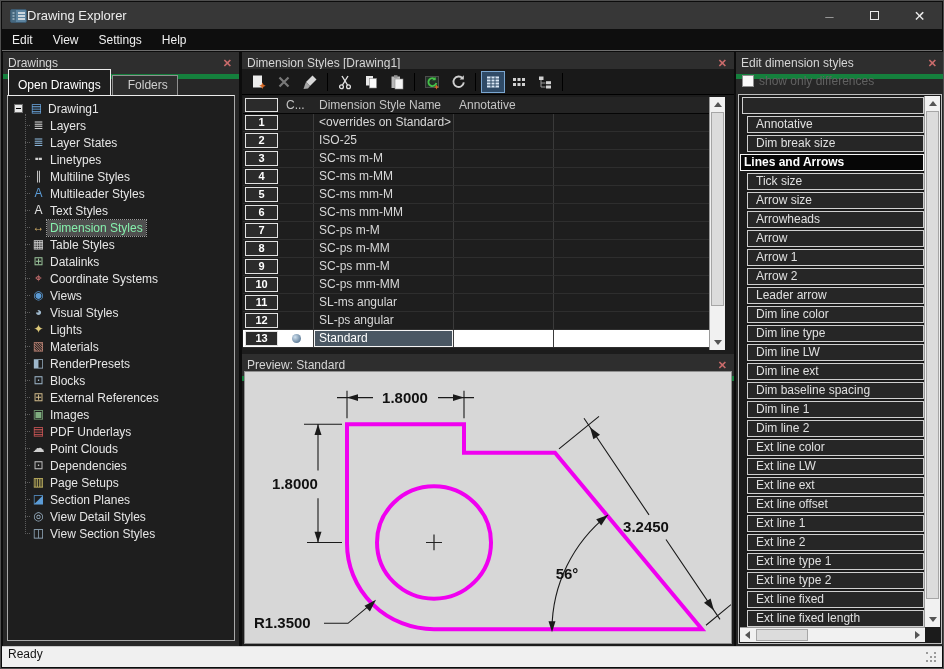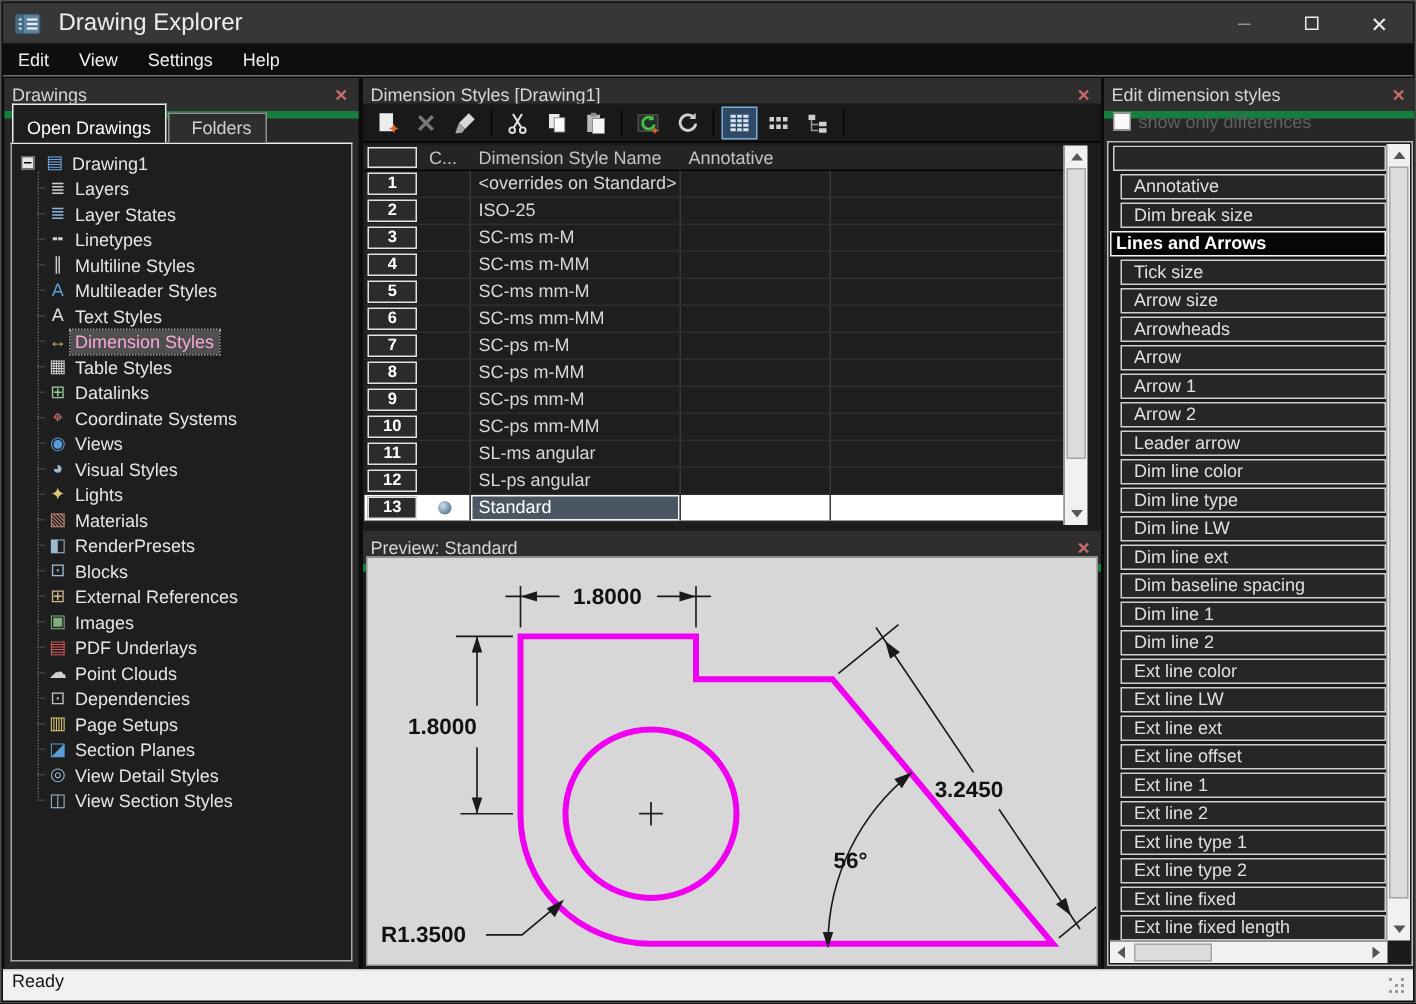--- a/index.html
+++ b/index.html
@@ -1,21 +1,21 @@
 <!DOCTYPE html>
 <html><head>
 <meta charset="utf-8">
 <style>
   html,body{margin:0;padding:0;background:#000;}
   *{box-sizing:border-box;font-family:"Liberation Sans",sans-serif;}
   .window{position:relative;width:944px;height:669px;background:#0c0c0c;border:1px solid #4f4f4f;overflow:hidden;}
 
   
   .titlebar{position:absolute;left:1px;top:1px;right:1px;height:27px;background:#373737;display:flex;align-items:center;padding-left:8px;}
-  .apptitle{color:#ececec;font-size:16px;margin-left:12px;flex:1;}
+  .apptitle{color:#ececec;font-size:13px;margin-left:0;flex:1;}
   .wbtn{width:45px;height:27px;display:flex;align-items:center;justify-content:center;color:#ededed;font-size:14px;}
   .wbtn.min{color:#969696;font-size:15px;}
   .maxbox{width:9px;height:9px;border:1px solid #ededed;display:inline-block;}
 
   
   .menubar{position:absolute;left:1px;top:28px;right:1px;height:22px;background:#0e0e0e;display:flex;align-items:center;border-bottom:1px solid #6e6e6e;}
   .mitem{color:#f0f0f0;font-size:12px;padding:0 10px;height:100%;display:flex;align-items:center;}
 
   
   .content{position:absolute;left:1px;top:51px;right:1px;height:594px;background:#0c0c0c;}
@@ -32,21 +32,21 @@
   .treebox{position:absolute;left:4px;right:4px;top:43px;bottom:5px;background:#1e1e1e;border:1px solid #a8a8a8;border-top:1px solid #ececec;overflow:hidden;padding:4px 2px 2px 6px;}
   .troot{display:flex;align-items:center;height:17px;}
   .expbox{width:9px;height:9px;background:#e8e8e8;border:1px solid #6f6f6f;position:relative;margin-right:5px;flex:none;}
   .expbox::before{content:'';position:absolute;left:1px;right:1px;top:3px;border-top:1px solid #000;}
   .ticon{width:17px;flex:none;text-align:center;font-size:12px;line-height:17px;}
   .tlabel{color:#e6e6e6;font-size:12px;padding:1px 3px;white-space:nowrap;}
   .tchildren{position:relative;margin-left:16px;}
   .tchildren::before{content:'';position:absolute;left:-5px;top:-3px;bottom:8px;border-left:1px dotted #5c5c5c;}
   .titem{display:flex;align-items:center;height:17px;position:relative;}
   .titem::before{content:'';position:absolute;left:-5px;top:8px;width:5px;border-top:1px dotted #5c5c5c;}
-  .titem.sel .tlabel{background:#4f4f4f;color:#f9a8d4;outline:1px dotted #9a9a9a;}
+  .titem.sel .tlabel{background:#4f4f4f;color:#86efac;outline:1px dotted #9a9a9a;}
 
   
   #midpanel{left:240px;width:492px;background:#1c1c1c;}
   .toolbar{position:absolute;left:0;top:17px;right:0;height:26px;background:#191919;border-bottom:1px solid #000;display:flex;align-items:center;padding-left:3px;}
   .tbtn{width:24px;height:22px;display:flex;align-items:center;justify-content:center;margin:0 1px;border:1px solid transparent;}
   .tbtn.active{background:#2f4a66;border:1px solid #7aa6d0;}
   .tsep{width:1px;height:18px;background:#3c3c3c;border-right:1px solid #000;margin:0 4px;}
 
   .tablewrap{position:absolute;left:1px;top:45px;width:482px;height:253px;background:#1e1e1e;}
   .tgrid{position:absolute;left:0;top:0;width:466px;}

